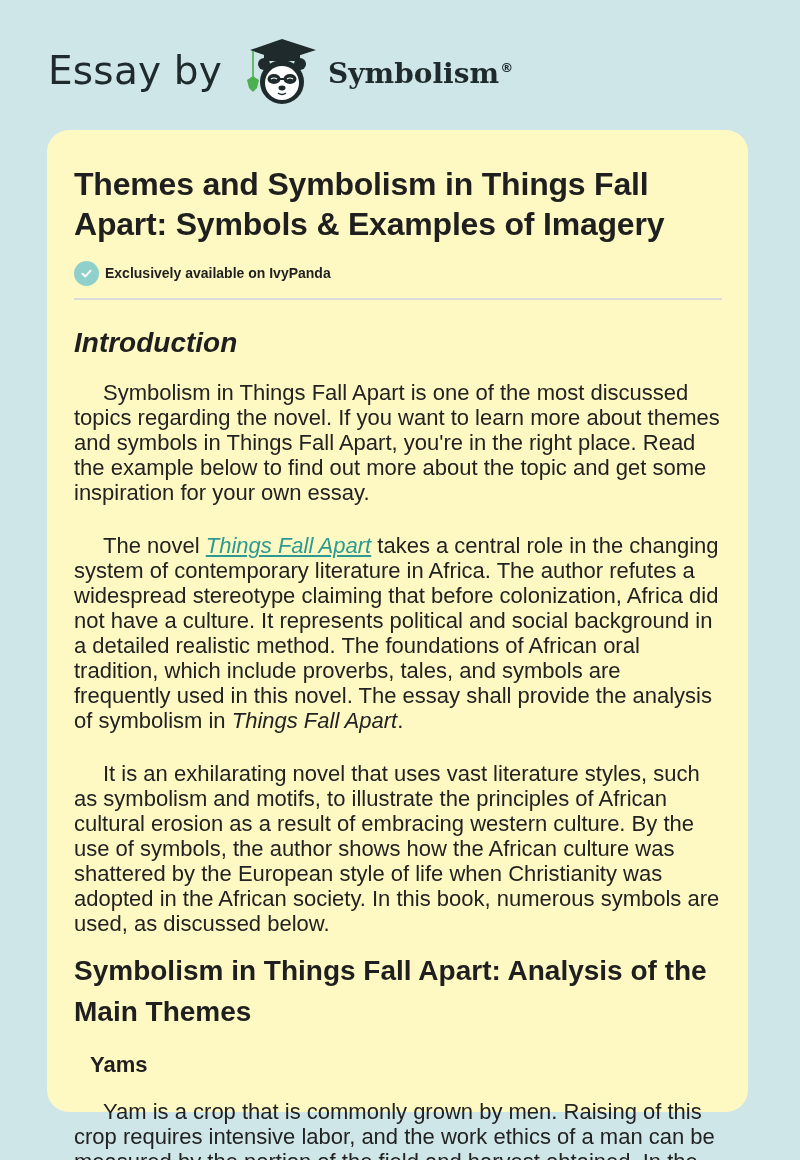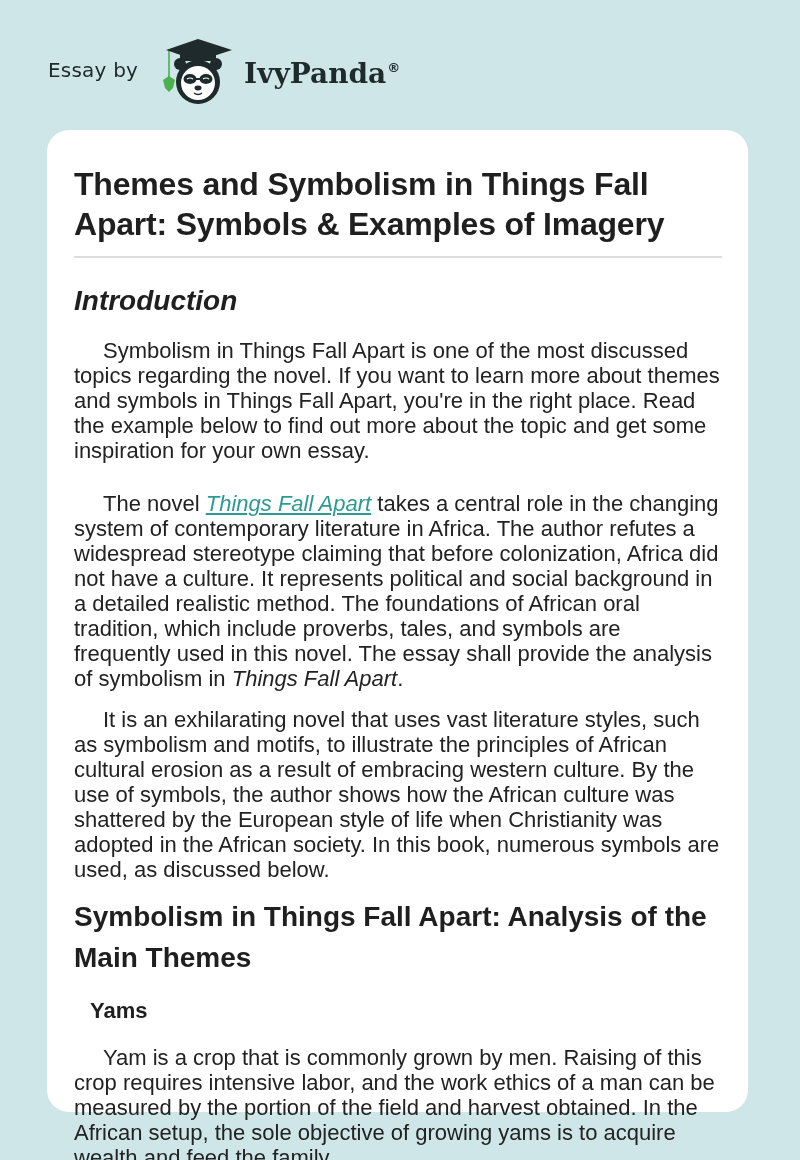--- a/index.html
+++ b/index.html
@@ -18,21 +18,21 @@
     .brand {
       position: absolute;
       left: 48px;
       top: 36px;
       height: 72px;
       display: flex;
       align-items: center;
     }
     .brand-prefix {
       font-family: "DejaVu Sans", sans-serif;
-      font-size: 20px;
+      font-size: 39px;
       color: #1e2a2c;
       letter-spacing: 0.2px;
       margin-right: 18px;
       margin-top: -4px;
     }
     .brand-logo {
       width: 84px;
       height: 72px;
       margin-right: 4px;
     }
@@ -50,21 +50,21 @@
       vertical-align: super;
       margin-left: 1px;
       color: #1e2a2c;
     }
     .card {
       position: absolute;
       left: 47px;
       top: 130px;
       width: 701px;
       height: 982px;
-      background: #ffffff;
+      background: #fef9c3;
       border-radius: 22px;
       box-sizing: border-box;
       padding: 34px 26px 0 27px;
     }
     .title {
       margin: 0;
       font-size: 32px;
       line-height: 40px;
       font-weight: bold;
       color: #1f1f1f;
@@ -114,21 +114,21 @@
     p {
       margin: 0;
       font-size: 22px;
       line-height: 25px;
       text-indent: 29px;
       color: #222222;
     }
     .h-intro { margin-top: 22px; font-style: italic; }
     .p1 { margin-top: 17px; }
     .p2 { margin-top: 28px; }
-    .p3 { margin-top: 16px; }
+    .p3 { margin-top: 28px; }
     .h-analysis { margin-top: 14px; }
     .h-yams { margin-top: 18px; }
     .p4 { margin-top: 19px; }
     a.inline-link {
       color: #2c9a92;
       font-style: italic;
       text-decoration: underline;
     }
     em { font-style: italic; }
   </style>
@@ -152,26 +152,34 @@
 
     <ellipse cx="34" cy="43" rx="6.5" ry="5" fill="#1e2a2c"></ellipse>
     <ellipse cx="50" cy="43" rx="6.5" ry="5" fill="#1e2a2c"></ellipse>
     <rect x="39" y="42" width="6" height="2" fill="#1e2a2c"></rect>
     <path d="M31,43 Q34,41 37,43" stroke="#ffffff" stroke-width="1.2" fill="none"></path>
     <path d="M47,43 Q50,41 53,43" stroke="#ffffff" stroke-width="1.2" fill="none"></path>
 
     <ellipse cx="42" cy="52" rx="3.5" ry="2.4" fill="#1e2a2c"></ellipse>
     <path d="M38,57 Q42,60 46,57" stroke="#1e2a2c" stroke-width="1.4" fill="none"></path>
   </svg>
-  <span class="brand-name"><span>IvyPanda</span><span class="brand-reg">®</span></span>
+  <span class="brand-name"><span>Symbolism</span><span class="brand-reg">®</span></span>
 </header>
 
 <main class="card">
   <h1 class="title">Themes and Symbolism in Things Fall Apart: Symbols &amp; Examples of Imagery</h1>
 
+  <div class="badge">
+    <span class="badge-icon">
+      <svg width="13" height="13" viewBox="0 0 13 13" xmlns="http://www.w3.org/2000/svg">
+        <path d="M2.5,6.8 L5.3,9.4 L10.5,3.8" stroke="#ffffff" stroke-width="2" fill="none" stroke-linecap="round" stroke-linejoin="round"></path>
+      </svg>
+    </span>
+    <span class="badge-text">Exclusively available on IvyPanda</span>
+  </div>
 
   <div class="divider"></div>
 
   <section>
     <h2 class="h-intro">Introduction</h2>
     <p class="p1">Symbolism in Things Fall Apart is one of the most discussed topics regarding the novel. If you want to learn more about themes and symbols in Things Fall Apart, you're in the right place. Read the example below to find out more about the topic and get some inspiration for your own essay.</p>
     <p class="p2"><span>The novel </span><a class="inline-link">Things Fall Apart</a><span> takes a central role in the changing system of contemporary literature in Africa. The author refutes a widespread stereotype claiming that before colonization, Africa did not have a culture. It represents political and social background in a detailed realistic method. The foundations of African oral tradition, which include proverbs, tales, and symbols are frequently used in this novel. The essay shall provide the analysis of symbolism in </span><em>Things Fall Apart</em><span>.</span></p>
     <p class="p3">It is an exhilarating novel that uses vast literature styles, such as symbolism and motifs, to illustrate the principles of African cultural erosion as a result of embracing western culture. By the use of symbols, the author shows how the African culture was shattered by the European style of life when Christianity was adopted in the African society. In this book, numerous symbols are used, as discussed below.</p>
   </section>
 

